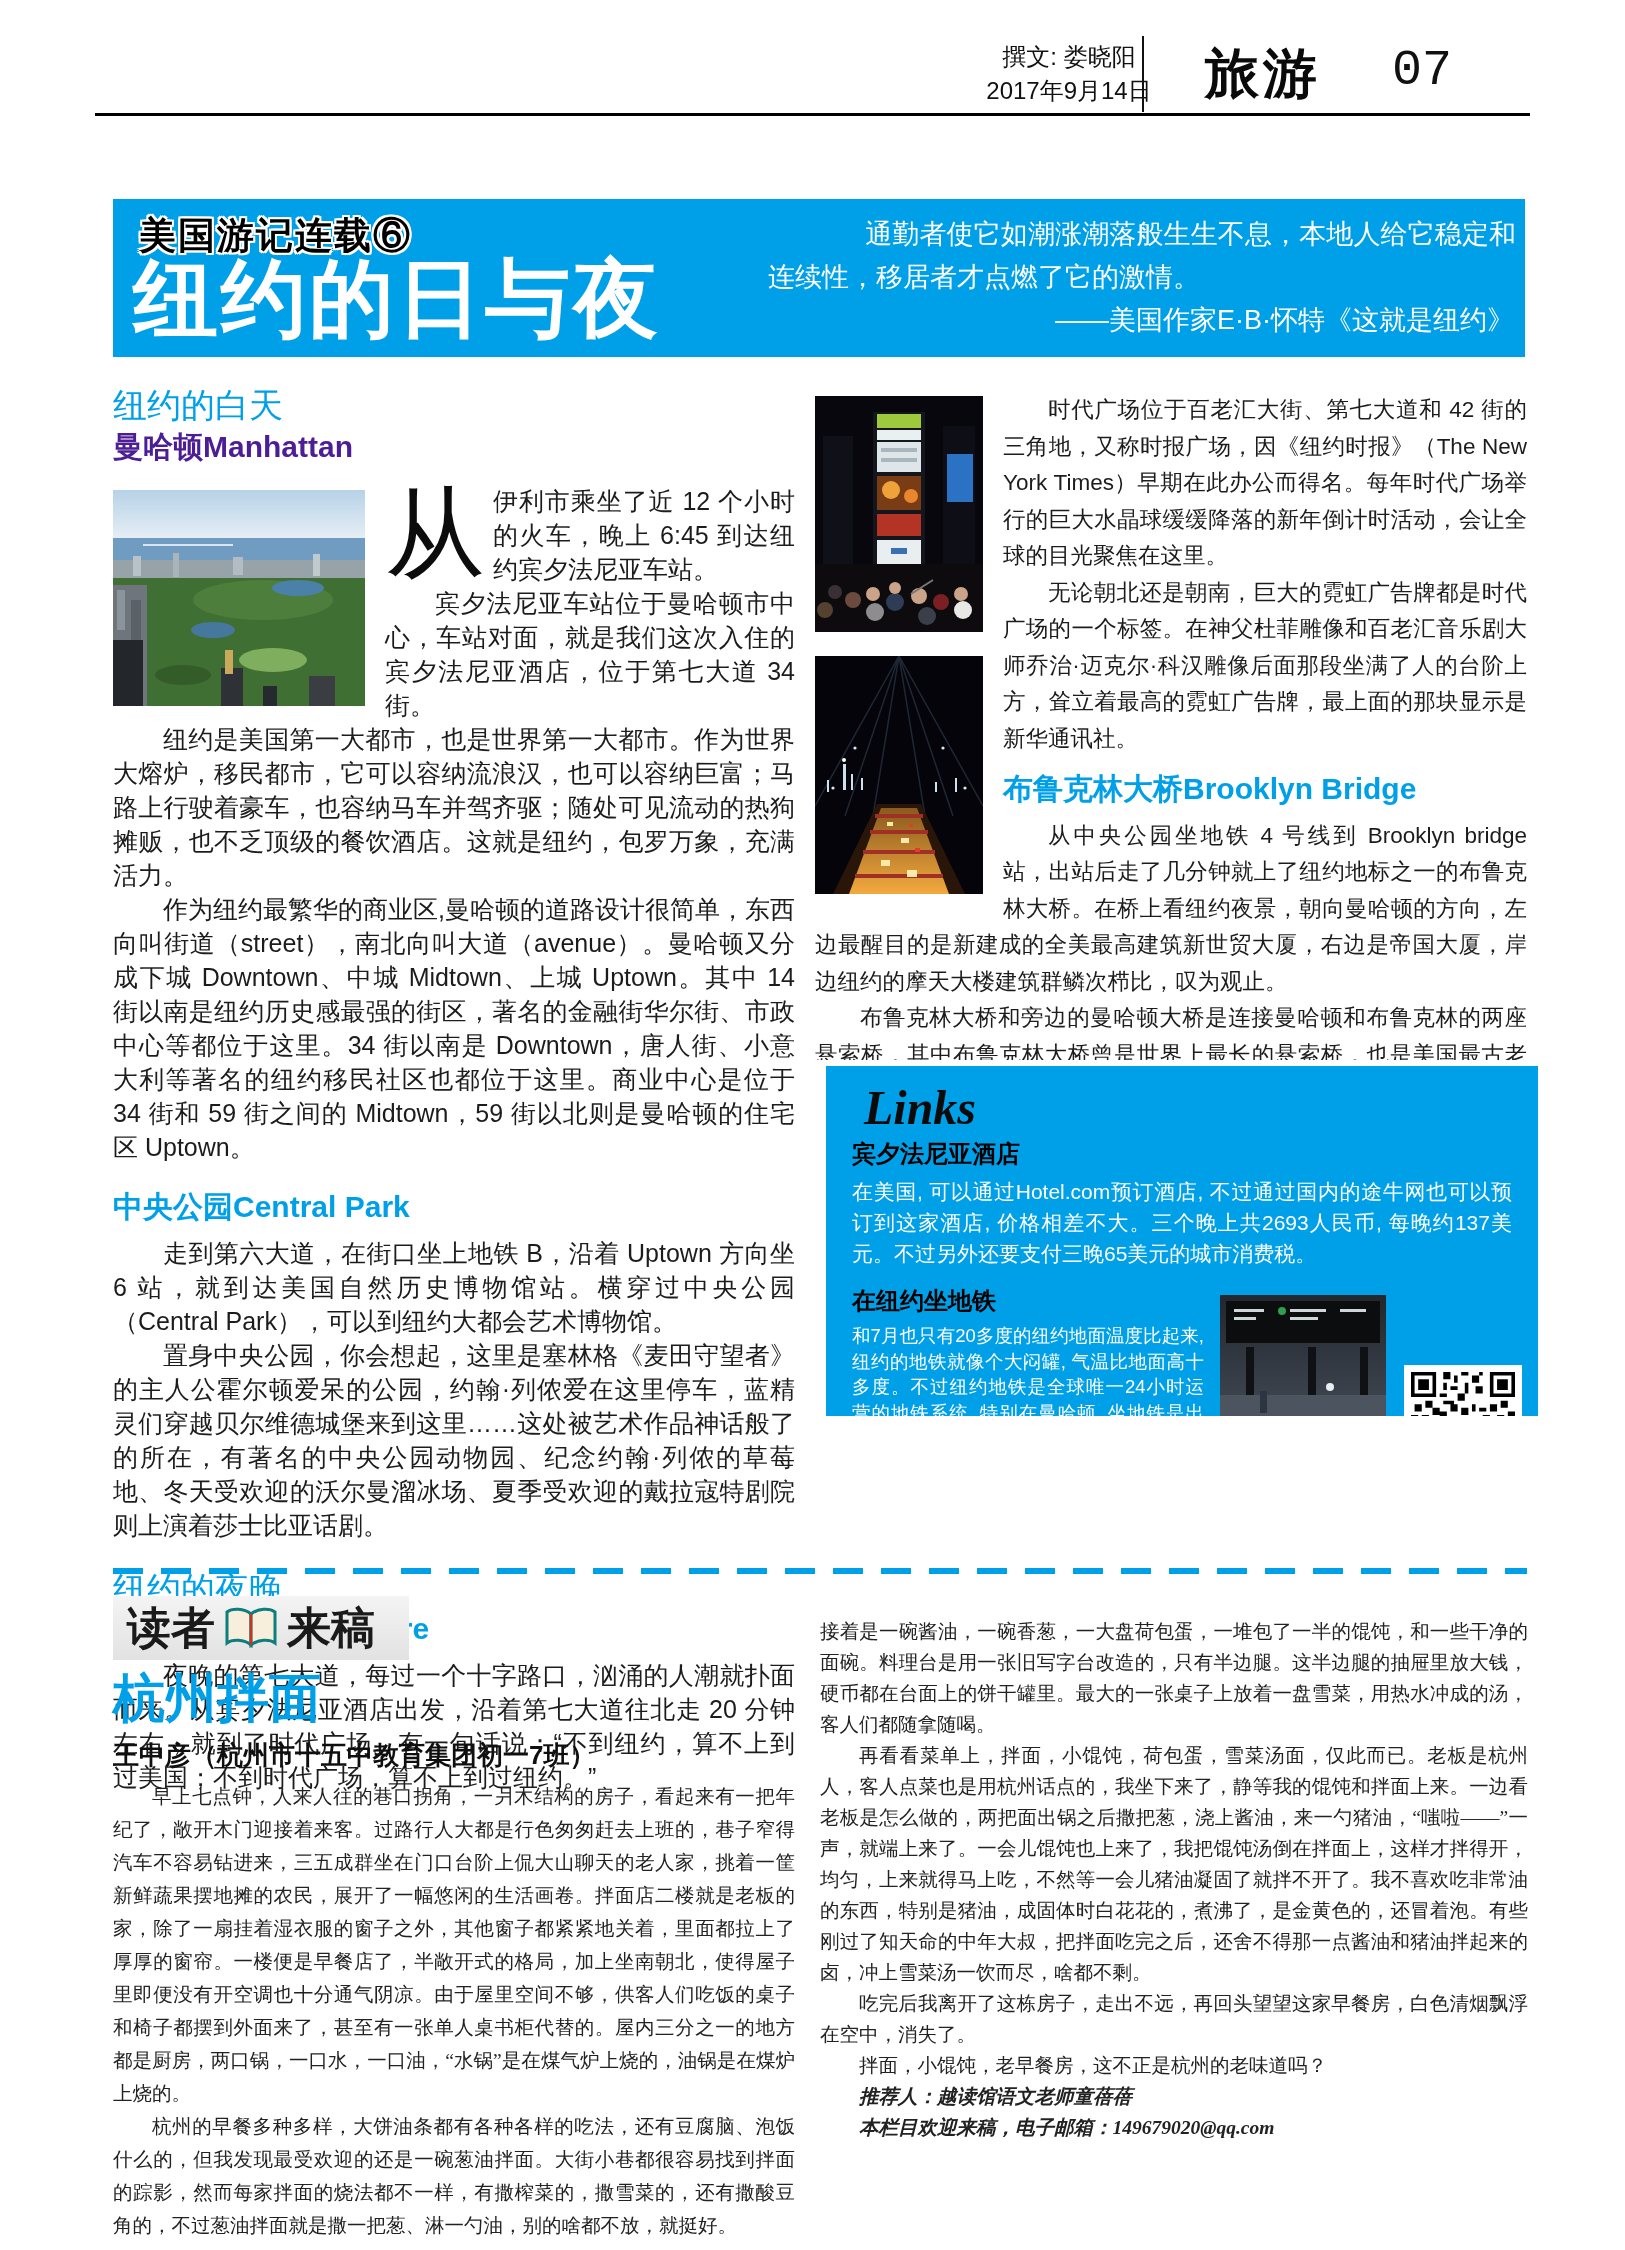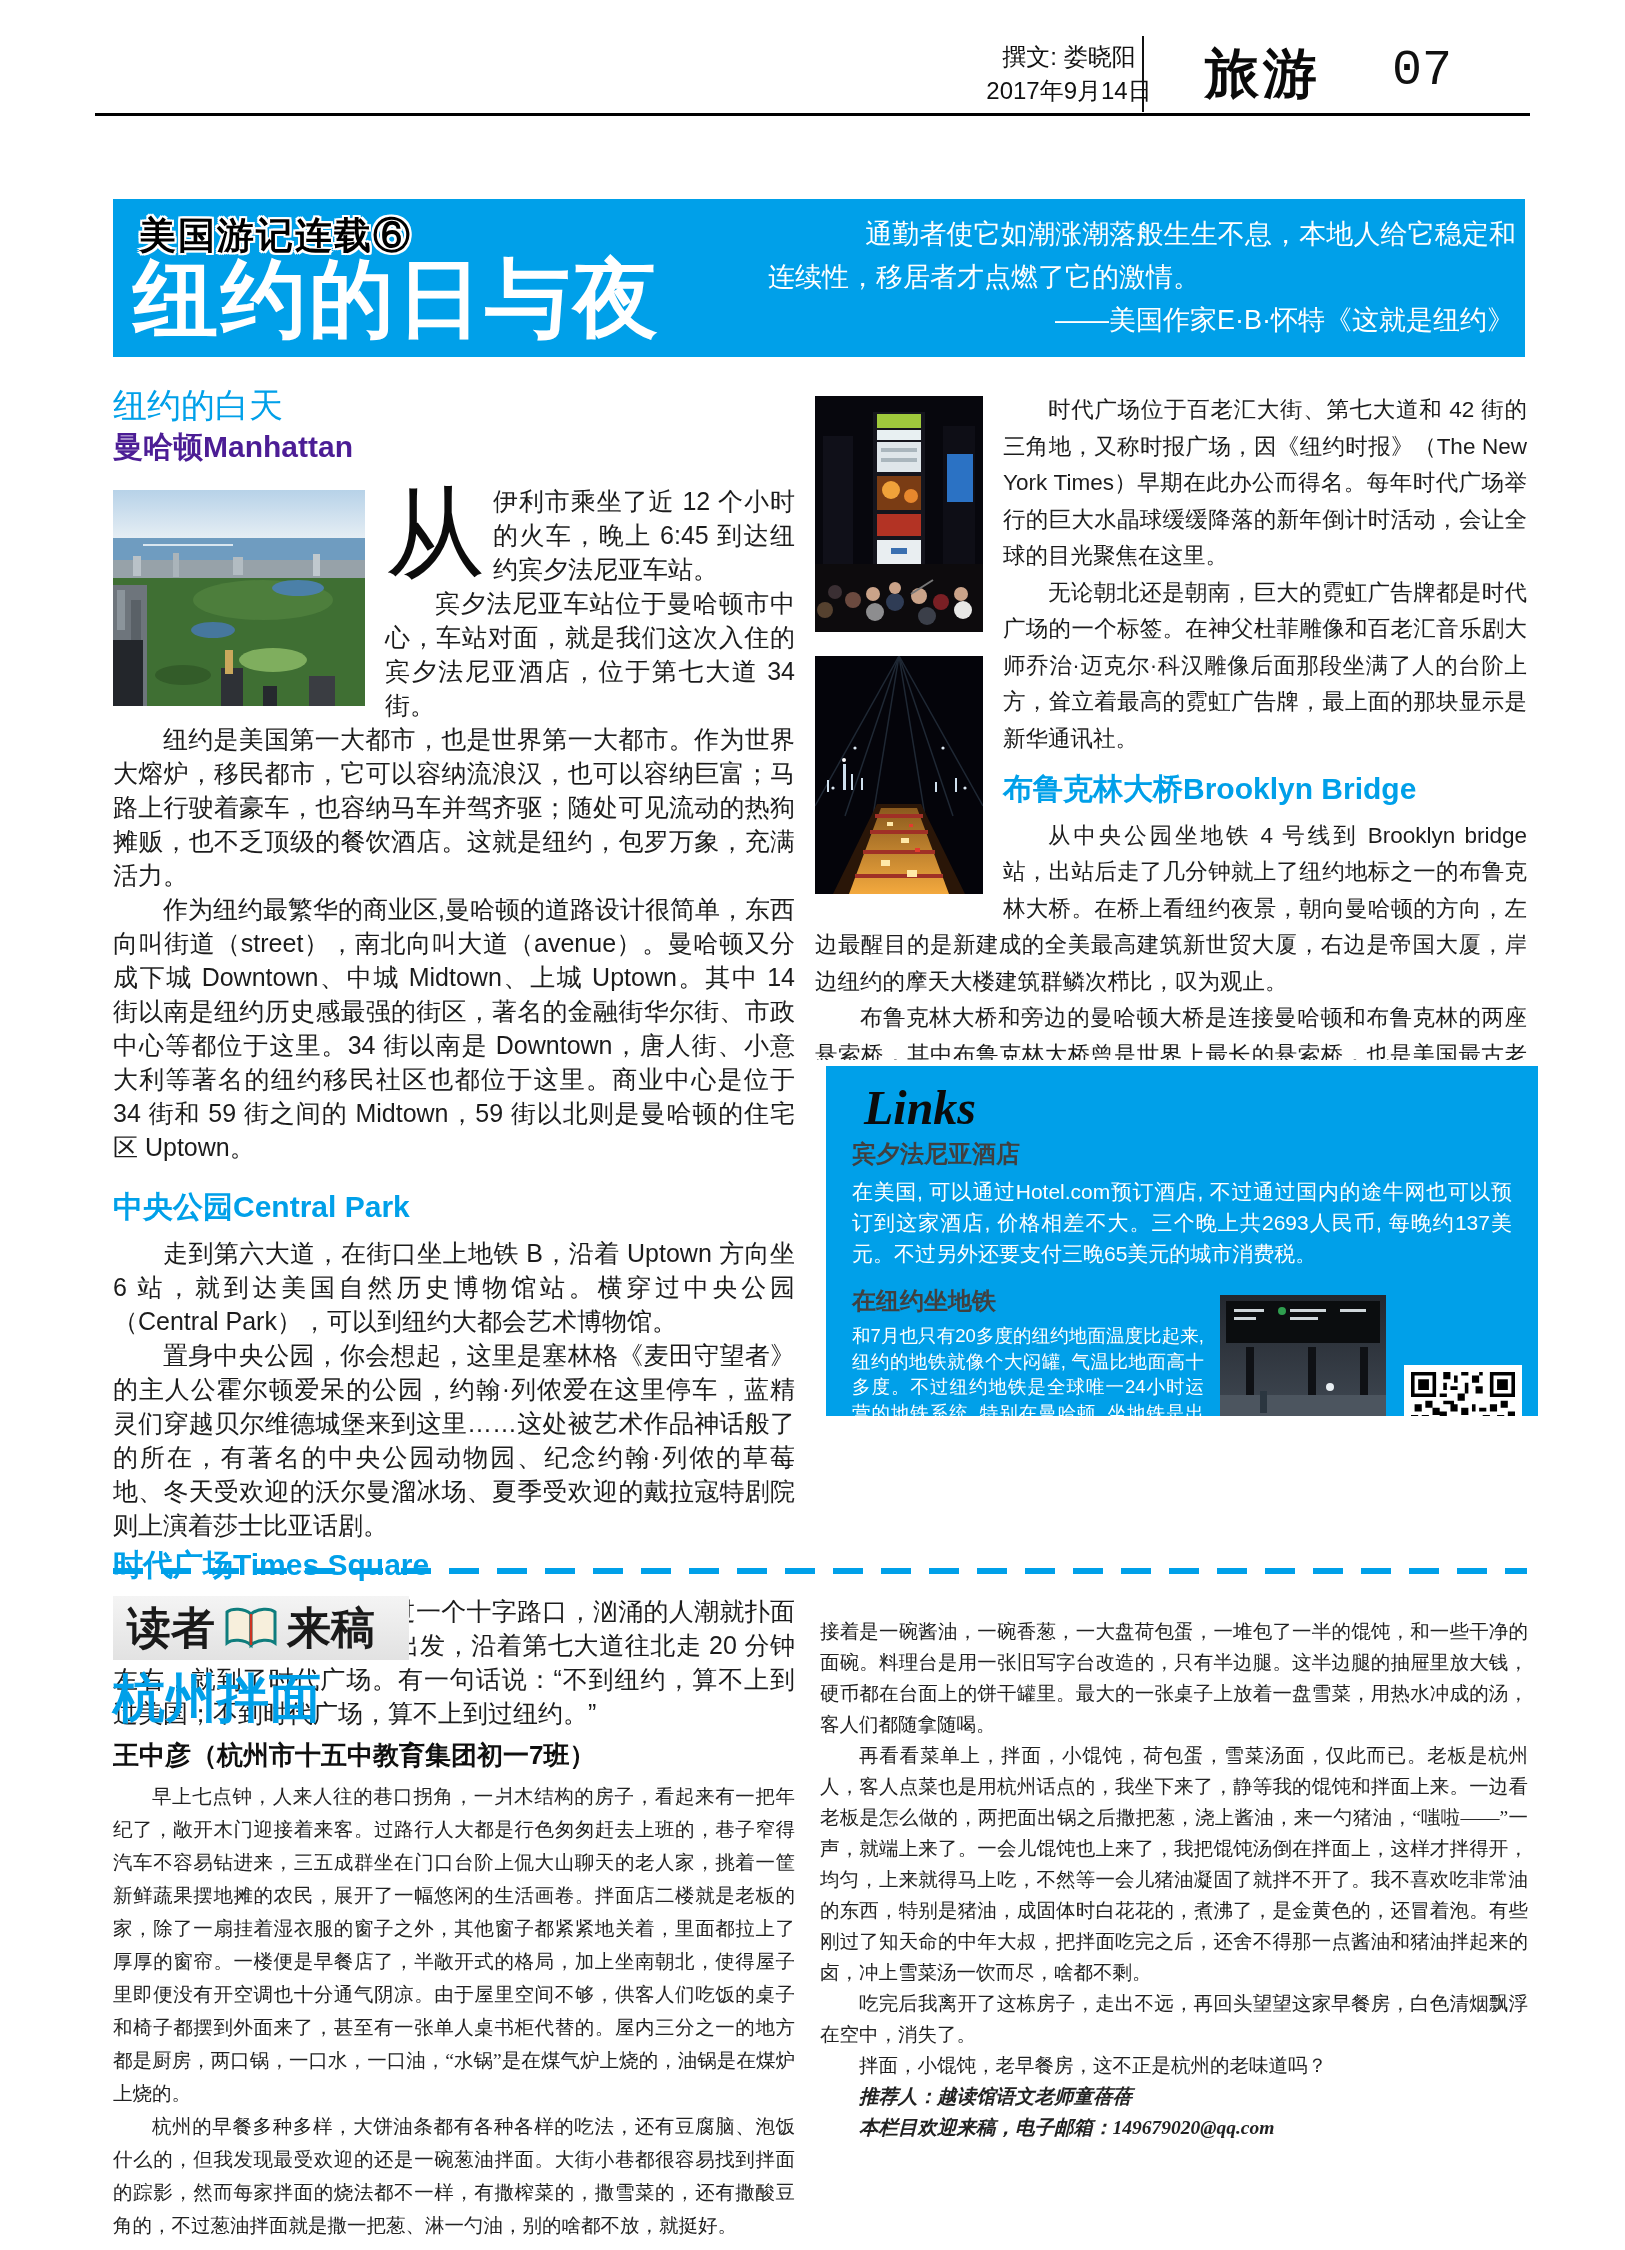--- a/index.html
+++ b/index.html
@@ -51,21 +51,21 @@
   .photo-stack{float:left;width:168px;margin:4px 20px 4px 0;}
   .photo-ts{width:168px;height:236px;margin-bottom:12px;}
   .photo-bb{width:168px;height:238px;}
   .bb-h{color:#00a0e9;font-size:30px;font-weight:700;margin:14px 0 10px;}
 
   
   .links{position:absolute;left:815px;top:1066px;width:712px;height:350px;background:#00a0e9;
          box-sizing:border-box;padding:16px 26px;overflow:hidden;margin-left:11px;}
   .links-title{font-family:"Liberation Serif",serif;font-style:italic;font-weight:700;
                font-size:48px;line-height:52px;color:#0b0b0b;margin:0 0 4px 12px;}
-  .links-h{color:#404040;font-size:24px;font-weight:700;margin:2px 0 6px;}
+  .links-h{color:#000000;font-size:24px;font-weight:700;margin:2px 0 6px;}
   .links-p{color:#fff;font-size:21px;line-height:31px;margin:0;text-align:justify;}
   .subway-row{position:relative;margin-top:16px;height:250px;}
   .subway-text{width:352px;font-size:18.5px;line-height:25.5px;}
   .photo-mc{position:absolute;left:368px;top:10px;width:166px;height:214px;}
   .qr-wrap{position:absolute;left:552px;top:80px;width:118px;height:118px;background:#fff;
            padding:7px;box-sizing:border-box;}
   .qr-caption{position:absolute;left:536px;top:204px;width:150px;color:#0d1a20;
               font-size:17px;font-weight:700;}
 
   
@@ -144,20 +144,21 @@
         <rect x="150" y="196" width="14" height="20" fill="#26292e"></rect>
       </svg>
       <p class="body-p no-indent"><span class="dropcap">从</span><span>伊利市乘坐了近 12 个小时的火车，晚上 6:45 到达纽约宾夕法尼亚车站。</span></p>
       <p class="body-p">宾夕法尼亚车站位于曼哈顿市中心，车站对面，就是我们这次入住的宾夕法尼亚酒店，位于第七大道 34 街。</p>
       <p class="body-p">纽约是美国第一大都市，也是世界第一大都市。作为世界大熔炉，移民都市，它可以容纳流浪汉，也可以容纳巨富；马路上行驶着豪车，也容纳马车并驾齐驱；随处可见流动的热狗摊贩，也不乏顶级的餐饮酒店。这就是纽约，包罗万象，充满活力。</p>
       <p class="body-p">作为纽约最繁华的商业区,曼哈顿的道路设计很简单，东西向叫街道（street），南北向叫大道（avenue）。曼哈顿又分成下城 Downtown、中城 Midtown、上城 Uptown。其中 14 街以南是纽约历史感最强的街区，著名的金融街华尔街、市政中心等都位于这里。34 街以南是 Downtown，唐人街、小意大利等著名的纽约移民社区也都位于这里。商业中心是位于 34 街和 59 街之间的 Midtown，59 街以北则是曼哈顿的住宅区 Uptown。</p>
     </div>
     <h2 class="cp-h">中央公园Central Park</h2>
     <p class="body-p">走到第六大道，在街口坐上地铁 B，沿着 Uptown 方向坐 6 站，就到达美国自然历史博物馆站。横穿过中央公园（Central Park），可以到纽约大都会艺术博物馆。</p>
     <p class="body-p">置身中央公园，你会想起，这里是塞林格《麦田守望者》的主人公霍尔顿爱呆的公园，约翰·列侬爱在这里停车，蓝精灵们穿越贝尔维德城堡来到这里……这处被艺术作品神话般了的所在，有著名的中央公园动物园、纪念约翰·列侬的草莓地、冬天受欢迎的沃尔曼溜冰场、夏季受欢迎的戴拉寇特剧院则上演着莎士比亚话剧。</p>
+    <h1 class="night-h">纽约的夜晚</h1>
     <h2 class="night-sub">时代广场Times Square</h2>
     <p class="body-p">夜晚的第七大道，每过一个十字路口，汹涌的人潮就扑面而来。从宾夕法尼亚酒店出发，沿着第七大道往北走 20 分钟左右，就到了时代广场。有一句话说：“不到纽约，算不上到过美国；不到时代广场，算不上到过纽约。”</p>
   </div>
 
   <div class="col-night">
     <div class="photo-stack">
       <svg class="photo-ts" viewBox="0 0 168 236" role="img">
         <rect width="168" height="236" fill="#07070d"></rect>
         <rect x="8" y="40" width="30" height="130" fill="#101019"></rect>
         <rect x="128" y="30" width="32" height="140" fill="#0e0e16"></rect>

